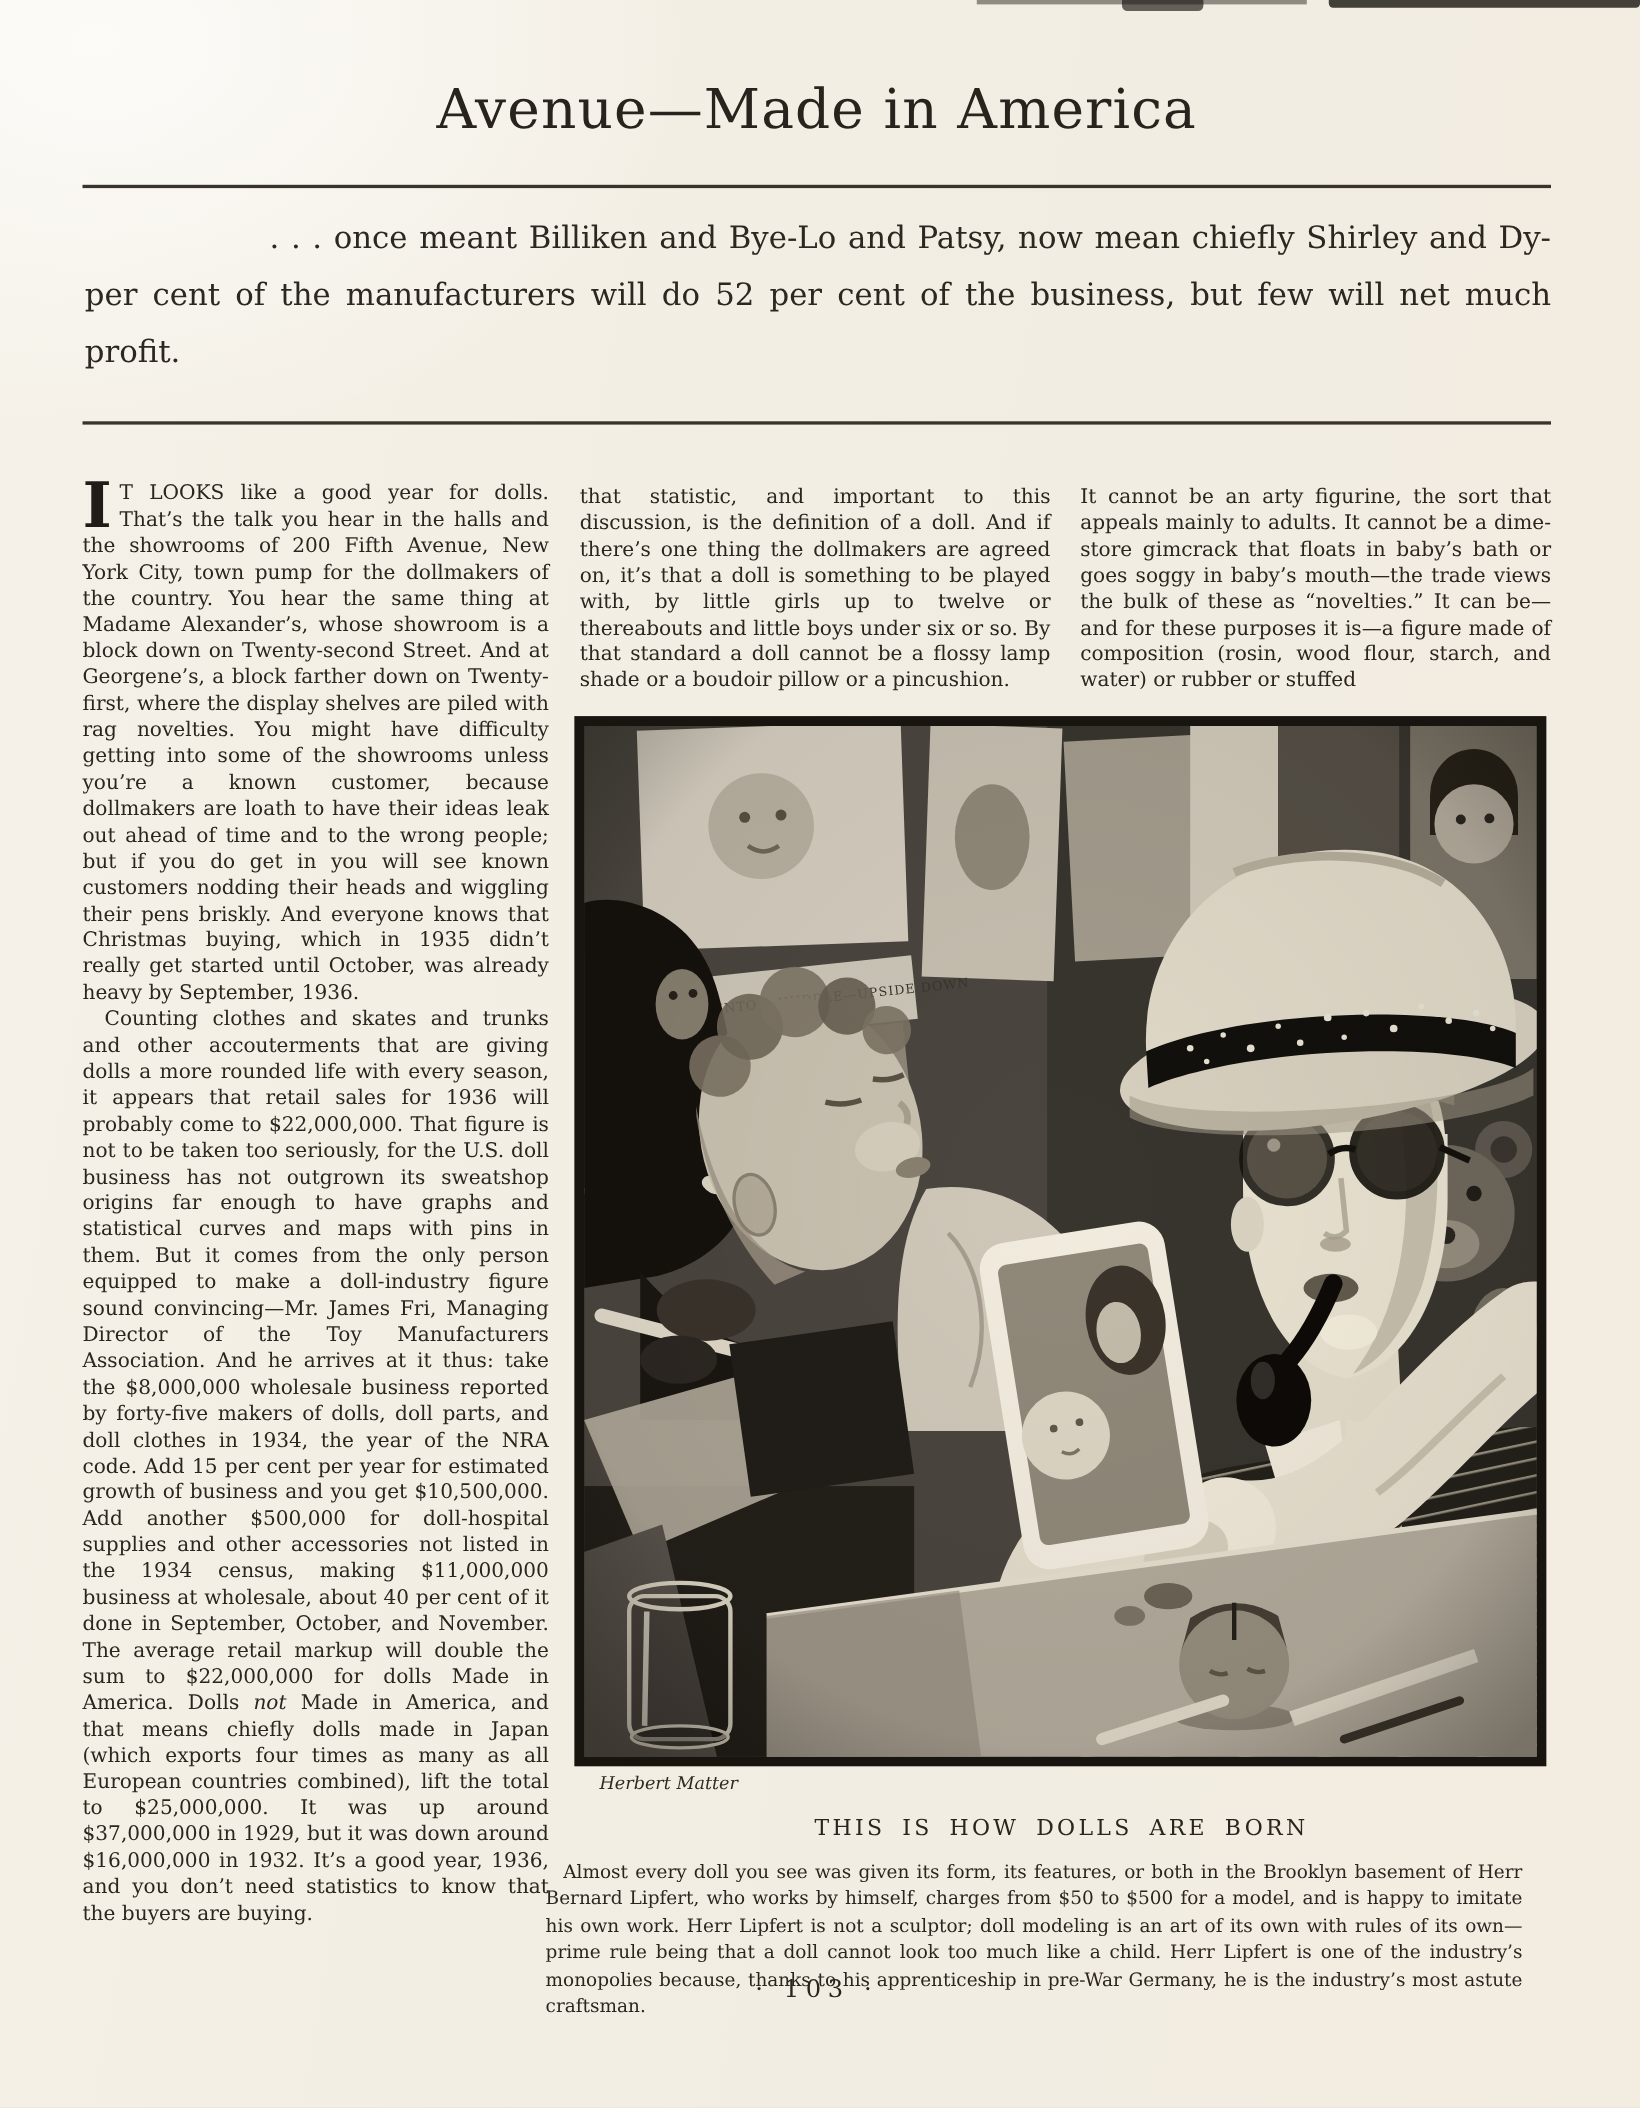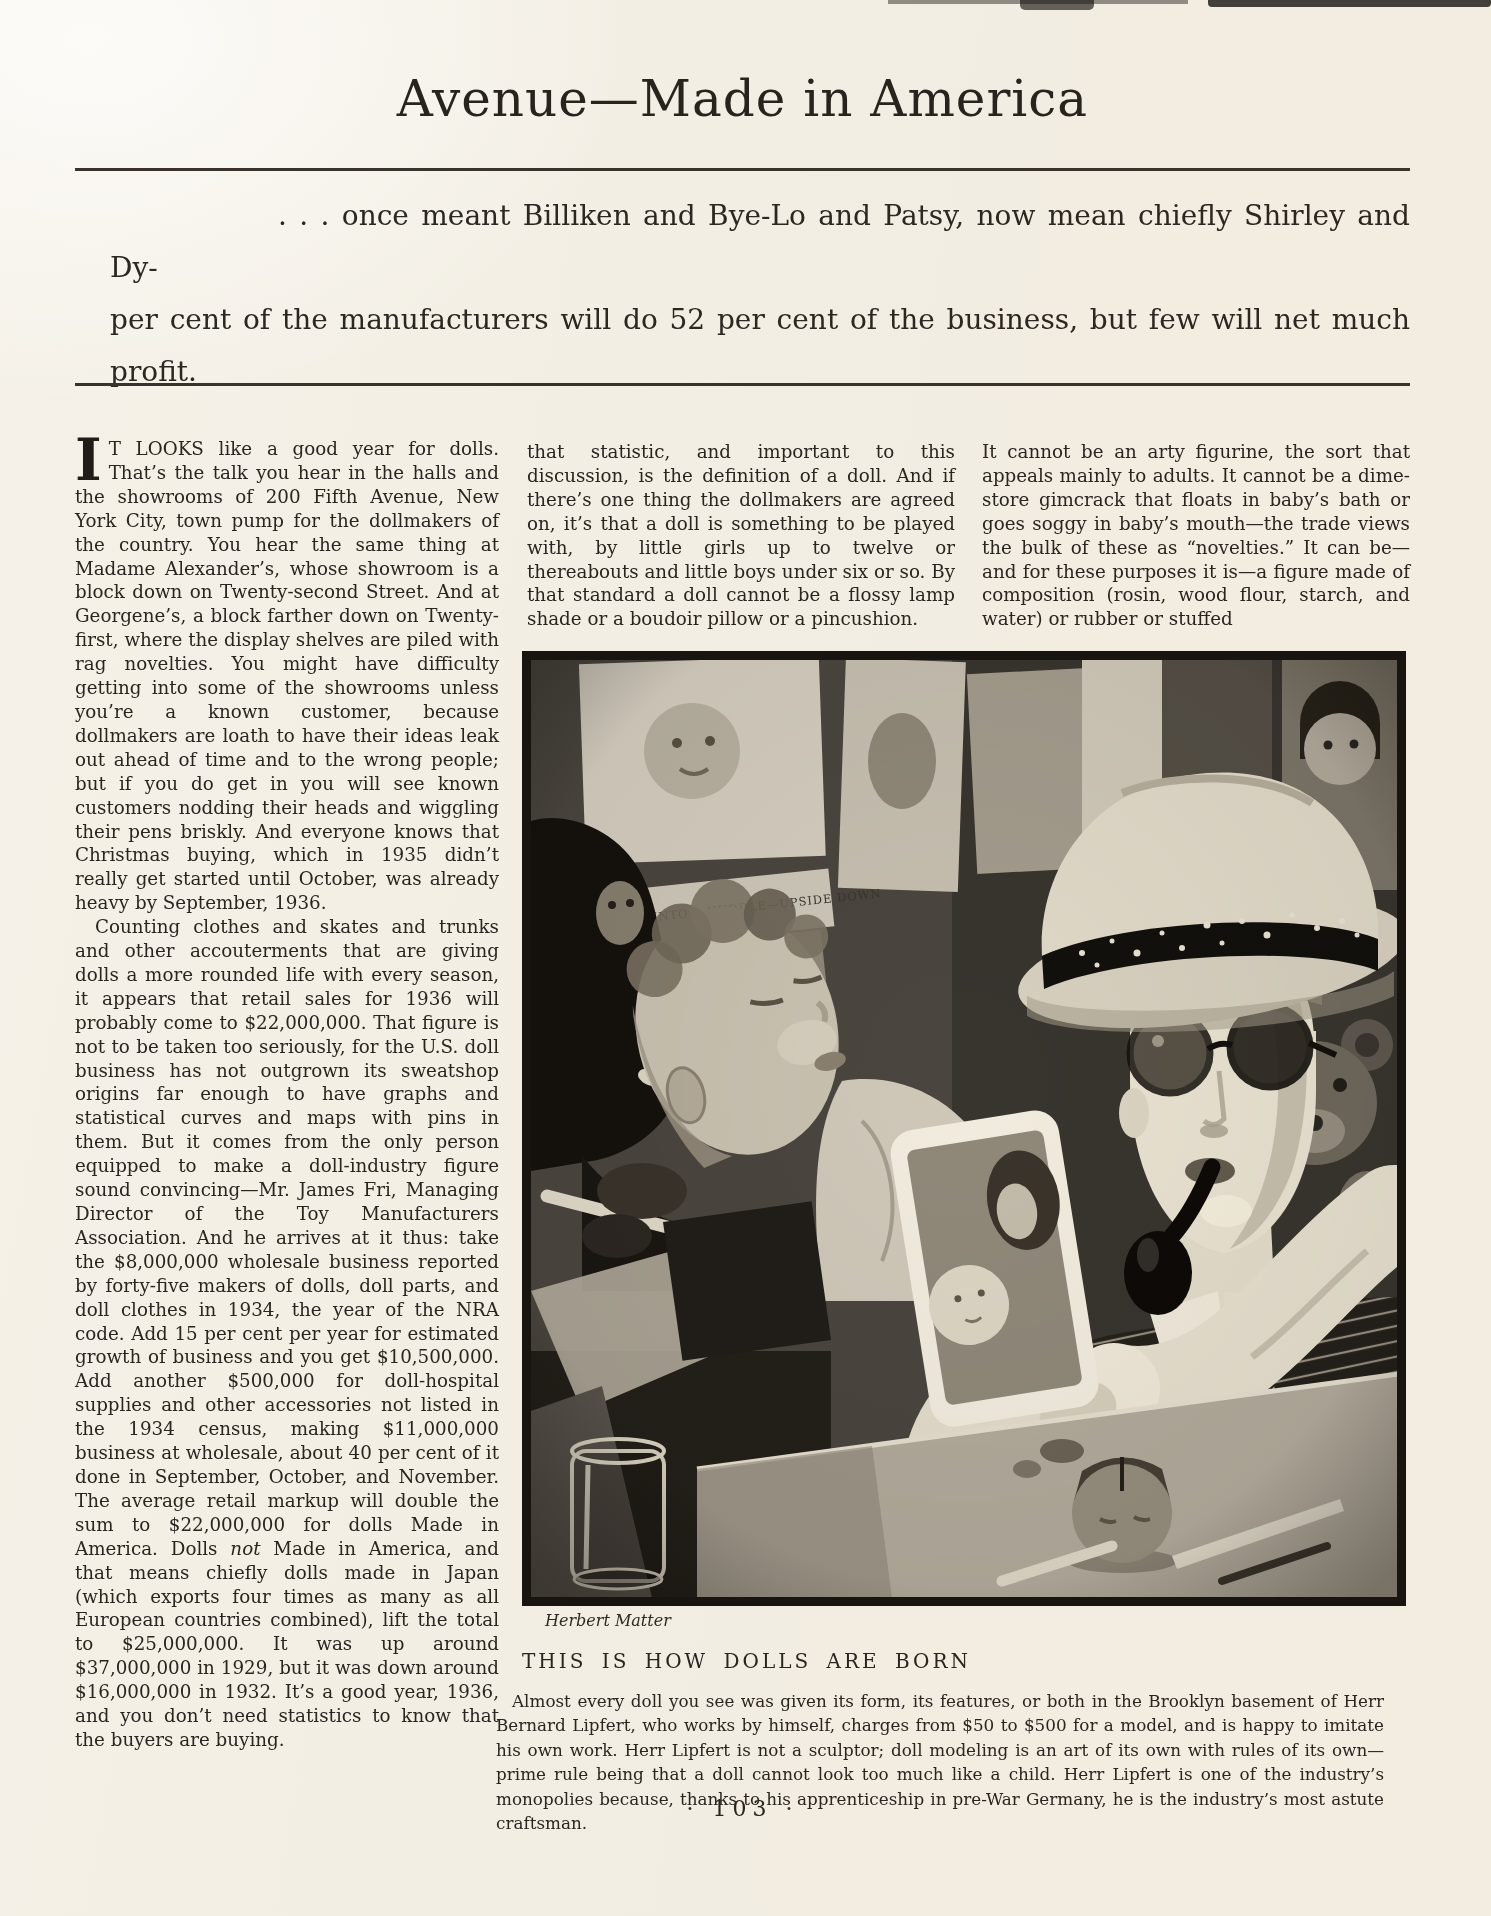--- a/index.html
+++ b/index.html
@@ -11,34 +11,34 @@
   .edge-mark{position:absolute;top:0;background:#17140f;}
   .m1{left:888px;width:300px;height:4px;opacity:.45;}
   .m2{left:1208px;width:283px;height:7px;opacity:.8;border-radius:0 0 4px 4px;}
   .m3{left:1020px;width:74px;height:10px;opacity:.65;border-radius:0 0 5px 5px;}
   .title{position:absolute;top:70px;left:75px;width:1335px;margin:0;text-align:center;
     font-size:50px;font-weight:normal;letter-spacing:1px;color:#29231d;}
   .rule{position:absolute;left:75px;width:1335px;height:3px;background:#3a332c;}
   .rule-top{top:168px;}
   .rule-mid{top:383px;}
   .deck{position:absolute;top:190px;left:77px;width:1333px;font-size:28px;line-height:52px;color:#2d2721;}
-  .deck-line{text-align:justify;text-align-last:justify;margin-left:33px;}
+  .deck-line{text-align:justify;text-align-last:justify;}
   .deck-line.first{text-indent:168px;}
   .col{position:absolute;font-size:18.3px;line-height:23.9px;text-align:justify;color:#2b2520;}
   .col p{margin:0;}
   .col1{left:75px;top:437px;width:424px;}
   .col2{left:527px;top:440px;width:428px;}
   .col3{left:982px;top:440px;width:428px;}
   .indent{text-indent:20px;}
   .dropcap{float:left;font-size:57px;line-height:44px;padding:1px 7px 0 0;font-weight:bold;color:#211c17;}
   em{font-style:italic;}
   .photo-fig{position:absolute;left:522px;top:651px;width:884px;height:955px;margin:0;}
   .photo-fig svg{display:block;}
   .credit{position:absolute;left:545px;top:1611px;font-style:italic;font-size:16px;color:#2f2922;}
-  .cap-head{position:absolute;left:522px;top:1649px;width:886px;
+  .cap-head{position:absolute;left:522px;top:1649px;width:886px;text-align:center;
     font-size:20px;letter-spacing:3px;word-spacing:6px;color:#2b2520;}
   .cap-body{position:absolute;left:496px;top:1689px;width:888px;margin:0;
     font-size:16.8px;line-height:24.4px;text-align:justify;text-indent:16px;color:#2b2520;}
   .folio{position:absolute;left:75px;top:1796px;width:1335px;text-align:center;
     font-size:22px;letter-spacing:6px;color:#2b2520;}
 </style>
 </head>
 <body>
 
 <div class="page">

